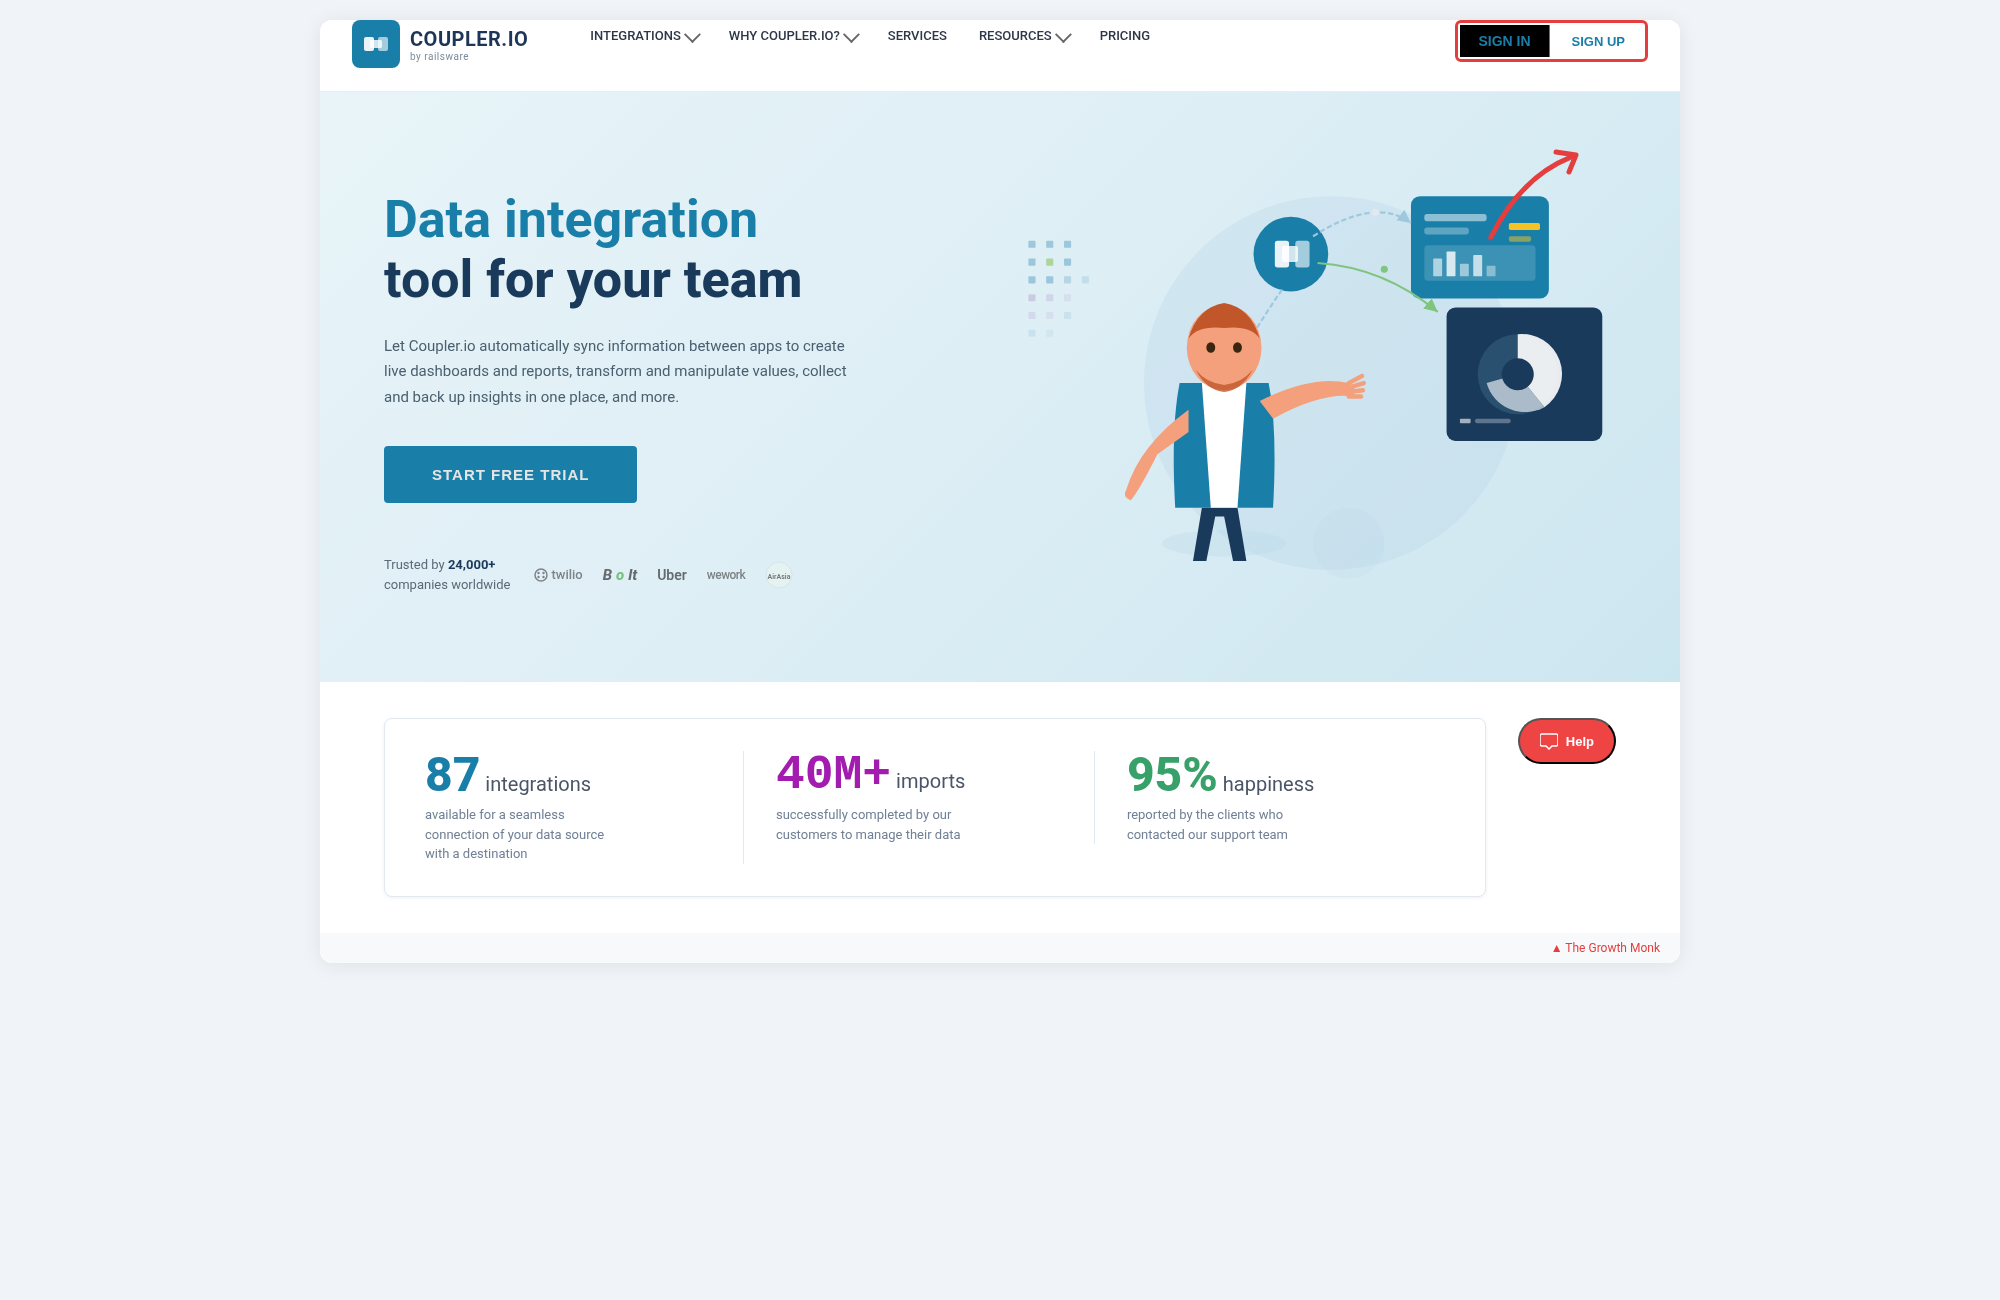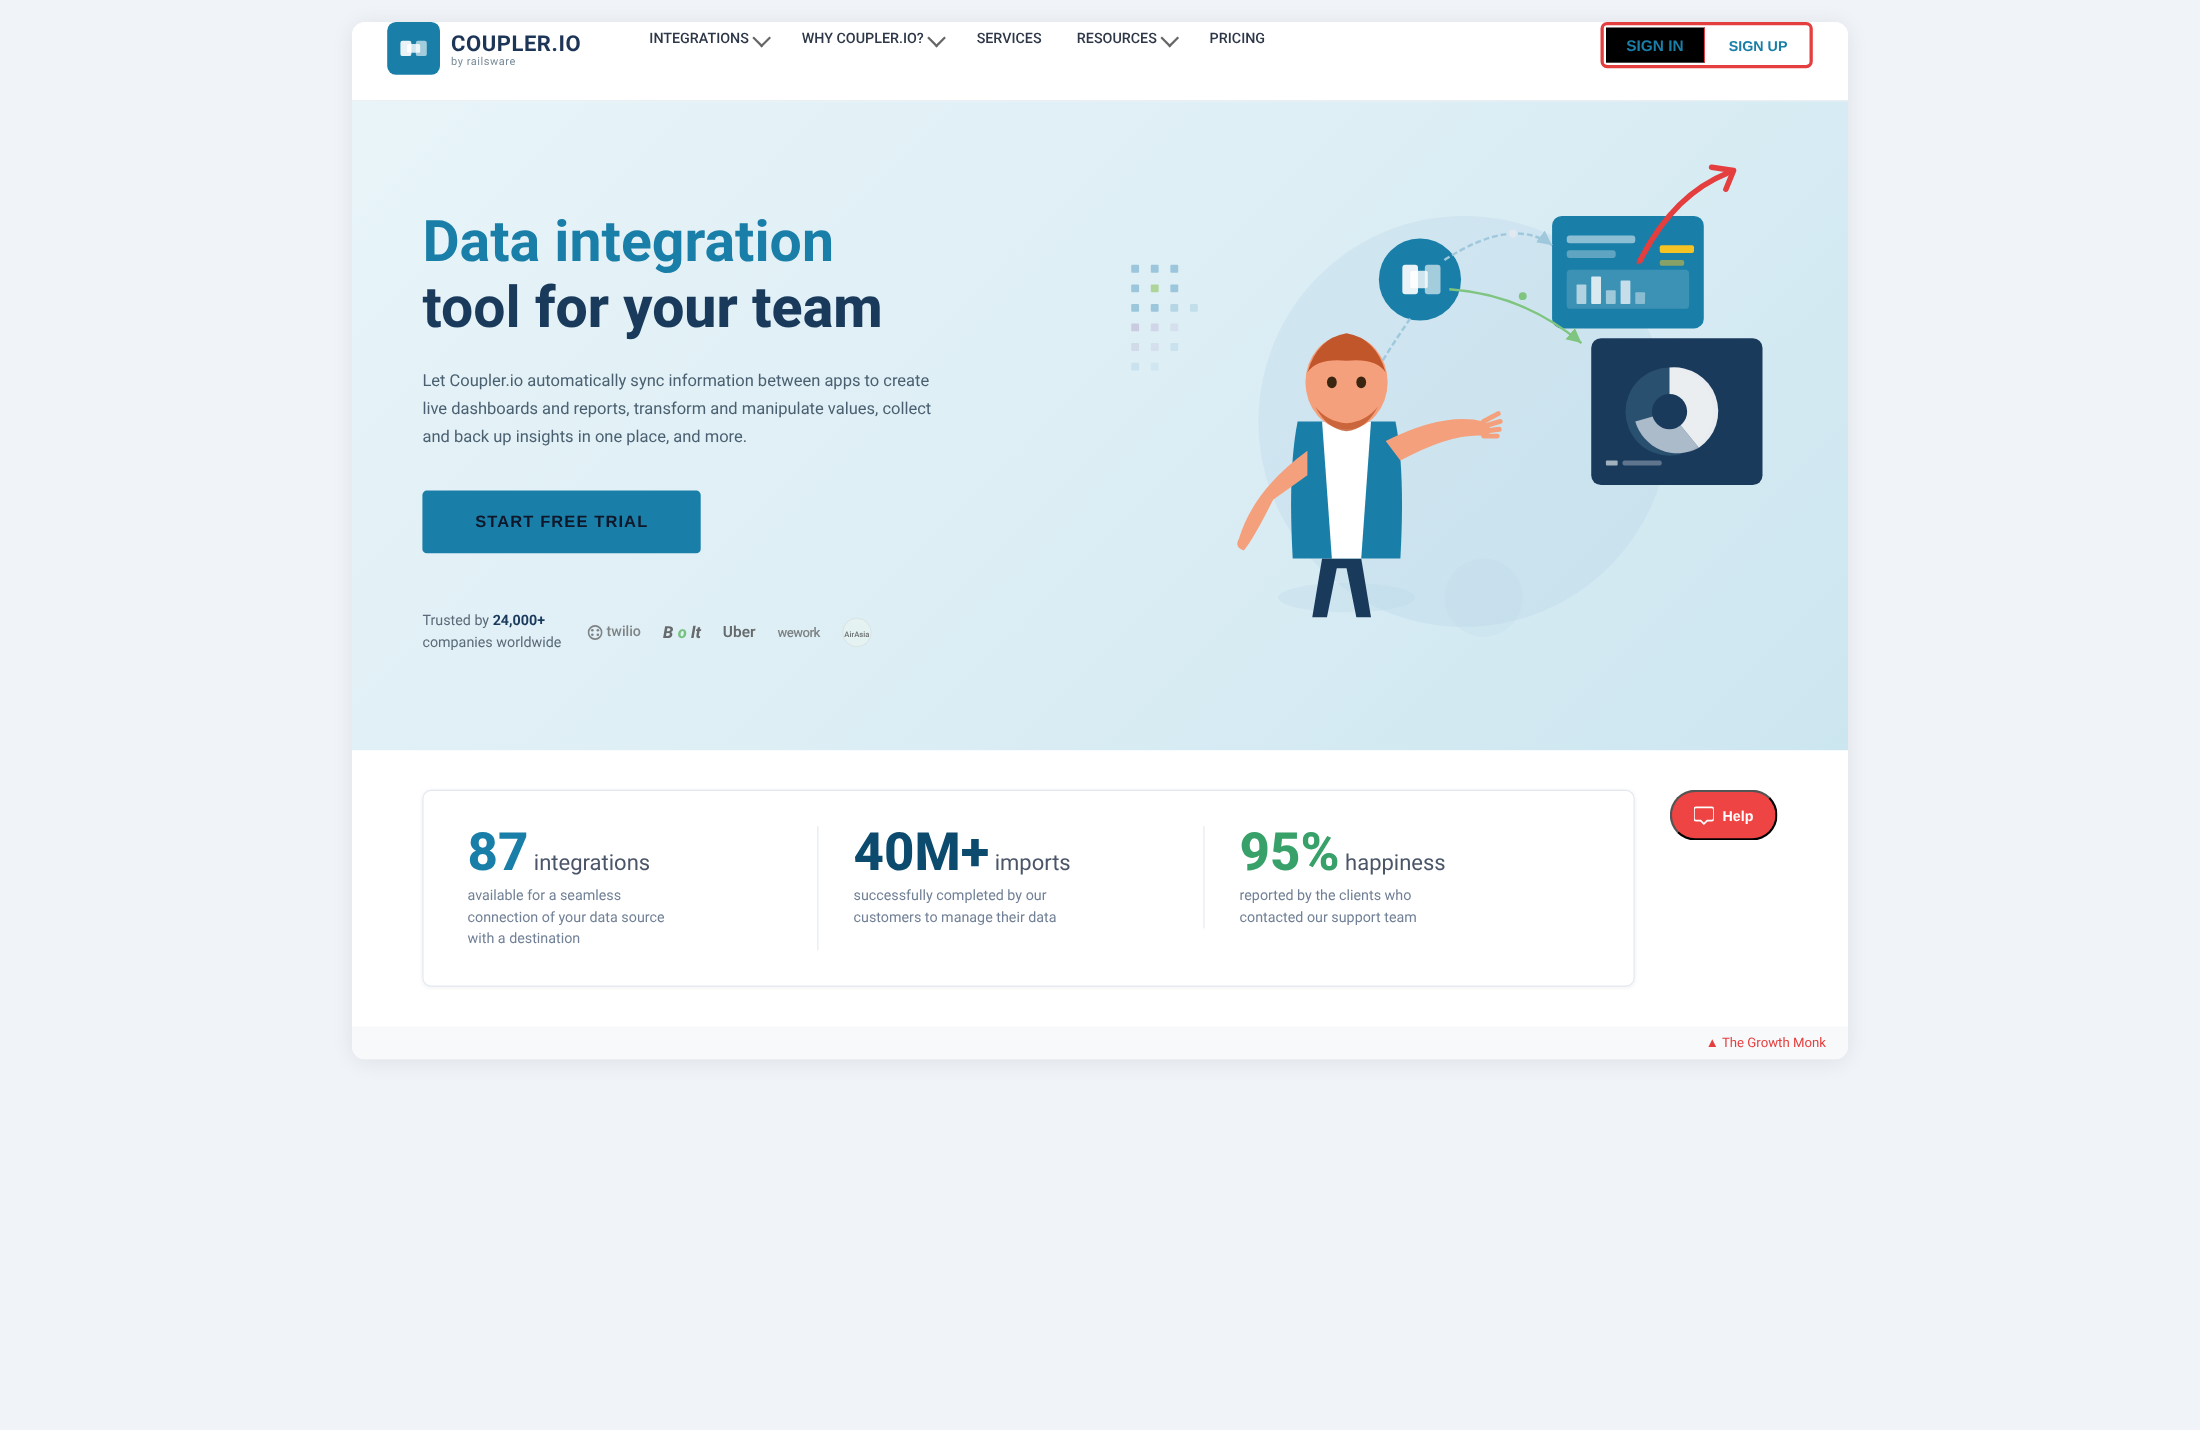--- a/index.html
+++ b/index.html
@@ -164,21 +164,21 @@
       font-size: 15px;
       color: #4a6070;
       line-height: 1.7;
       max-width: 480px;
       margin-bottom: 36px;
     }
 
     .btn-trial {
       display: inline-block;
       background: #1a7fa8;
-      color: #0f172a;
+      color: #e5e5e5;
       font-size: 15px;
       font-weight: 700;
       letter-spacing: 1px;
       padding: 20px 48px;
       border-radius: 4px;
       cursor: pointer;
       border: none;
       text-transform: uppercase;
       margin-bottom: 52px;
     }
@@ -292,21 +292,21 @@
     }
 
     .stat-number {
       font-size: 48px;
       font-weight: 800;
       line-height: 1;
       margin-bottom: 4px;
     }
 
     .stat-number.teal { color: #1a7fa8; }
-    .stat-number.purple { color: #0c4a6e; }
+    .stat-number.purple { color: #a21caf; font-family: Liberation Mono, monospace; }
     .stat-number.green { color: #38a169; }
 
     .stat-label {
       font-size: 20px;
       font-weight: 400;
       color: #4a5568;
       display: inline;
     }
 
     .stat-desc {

